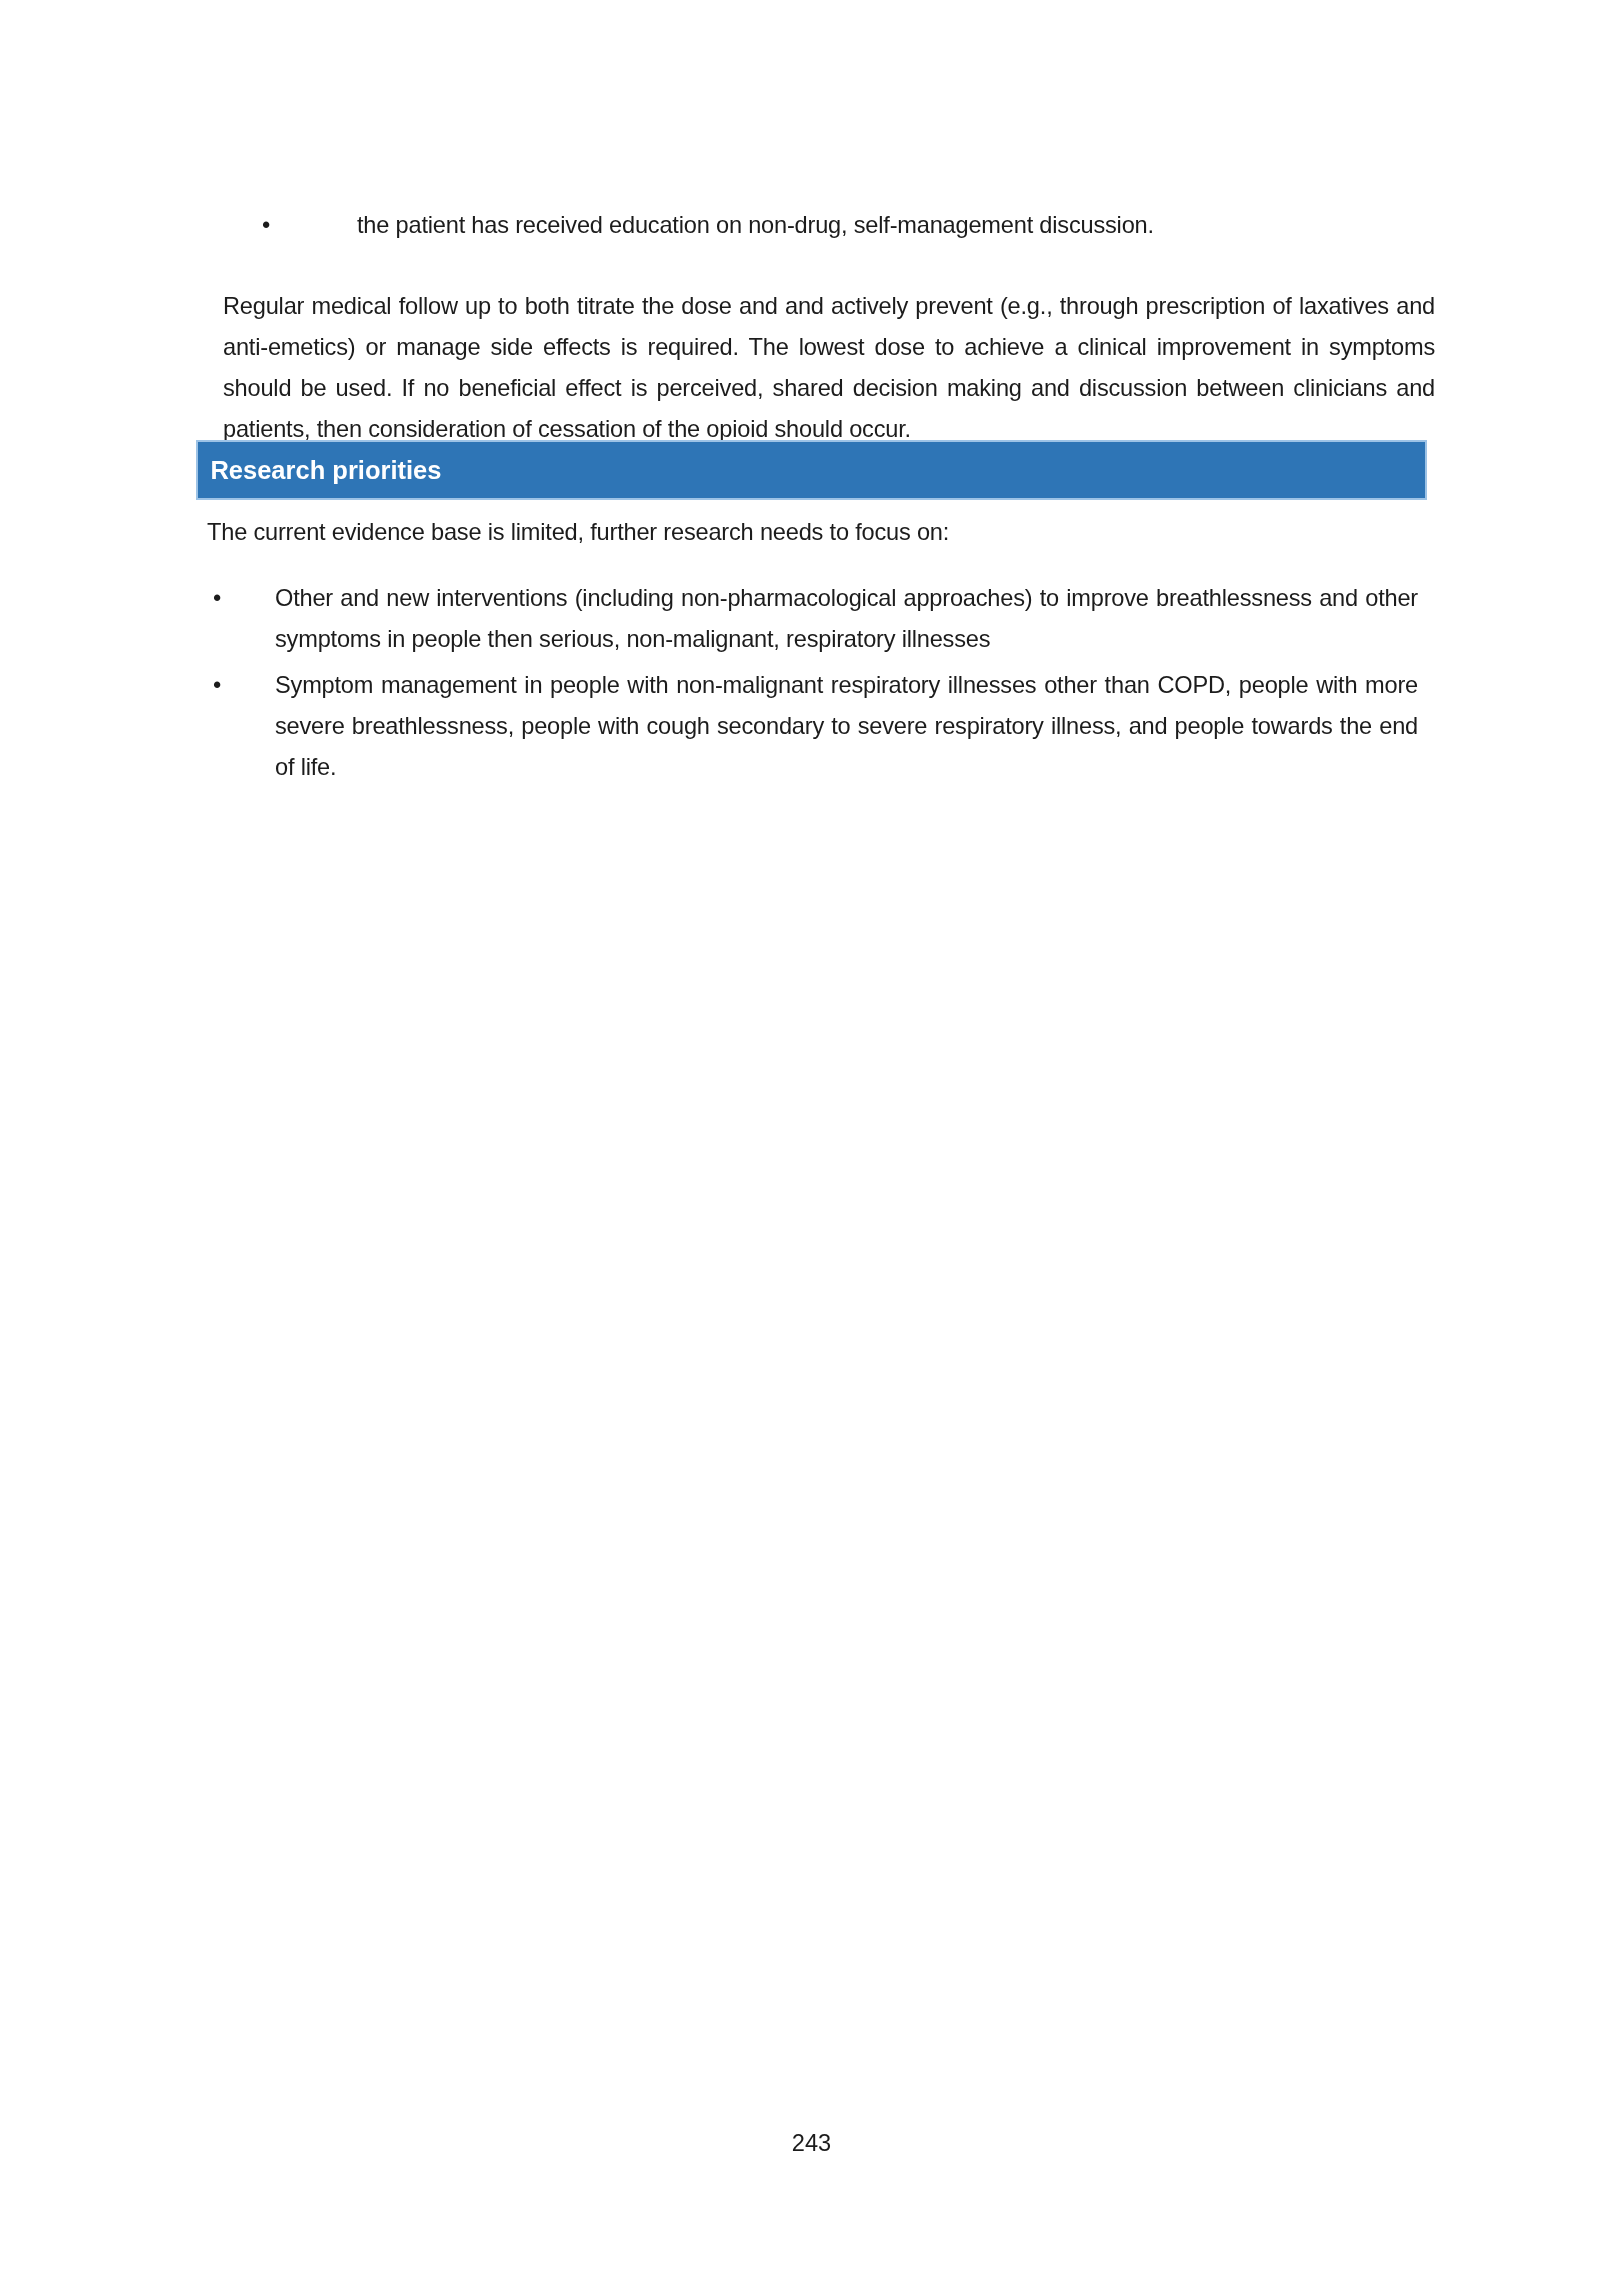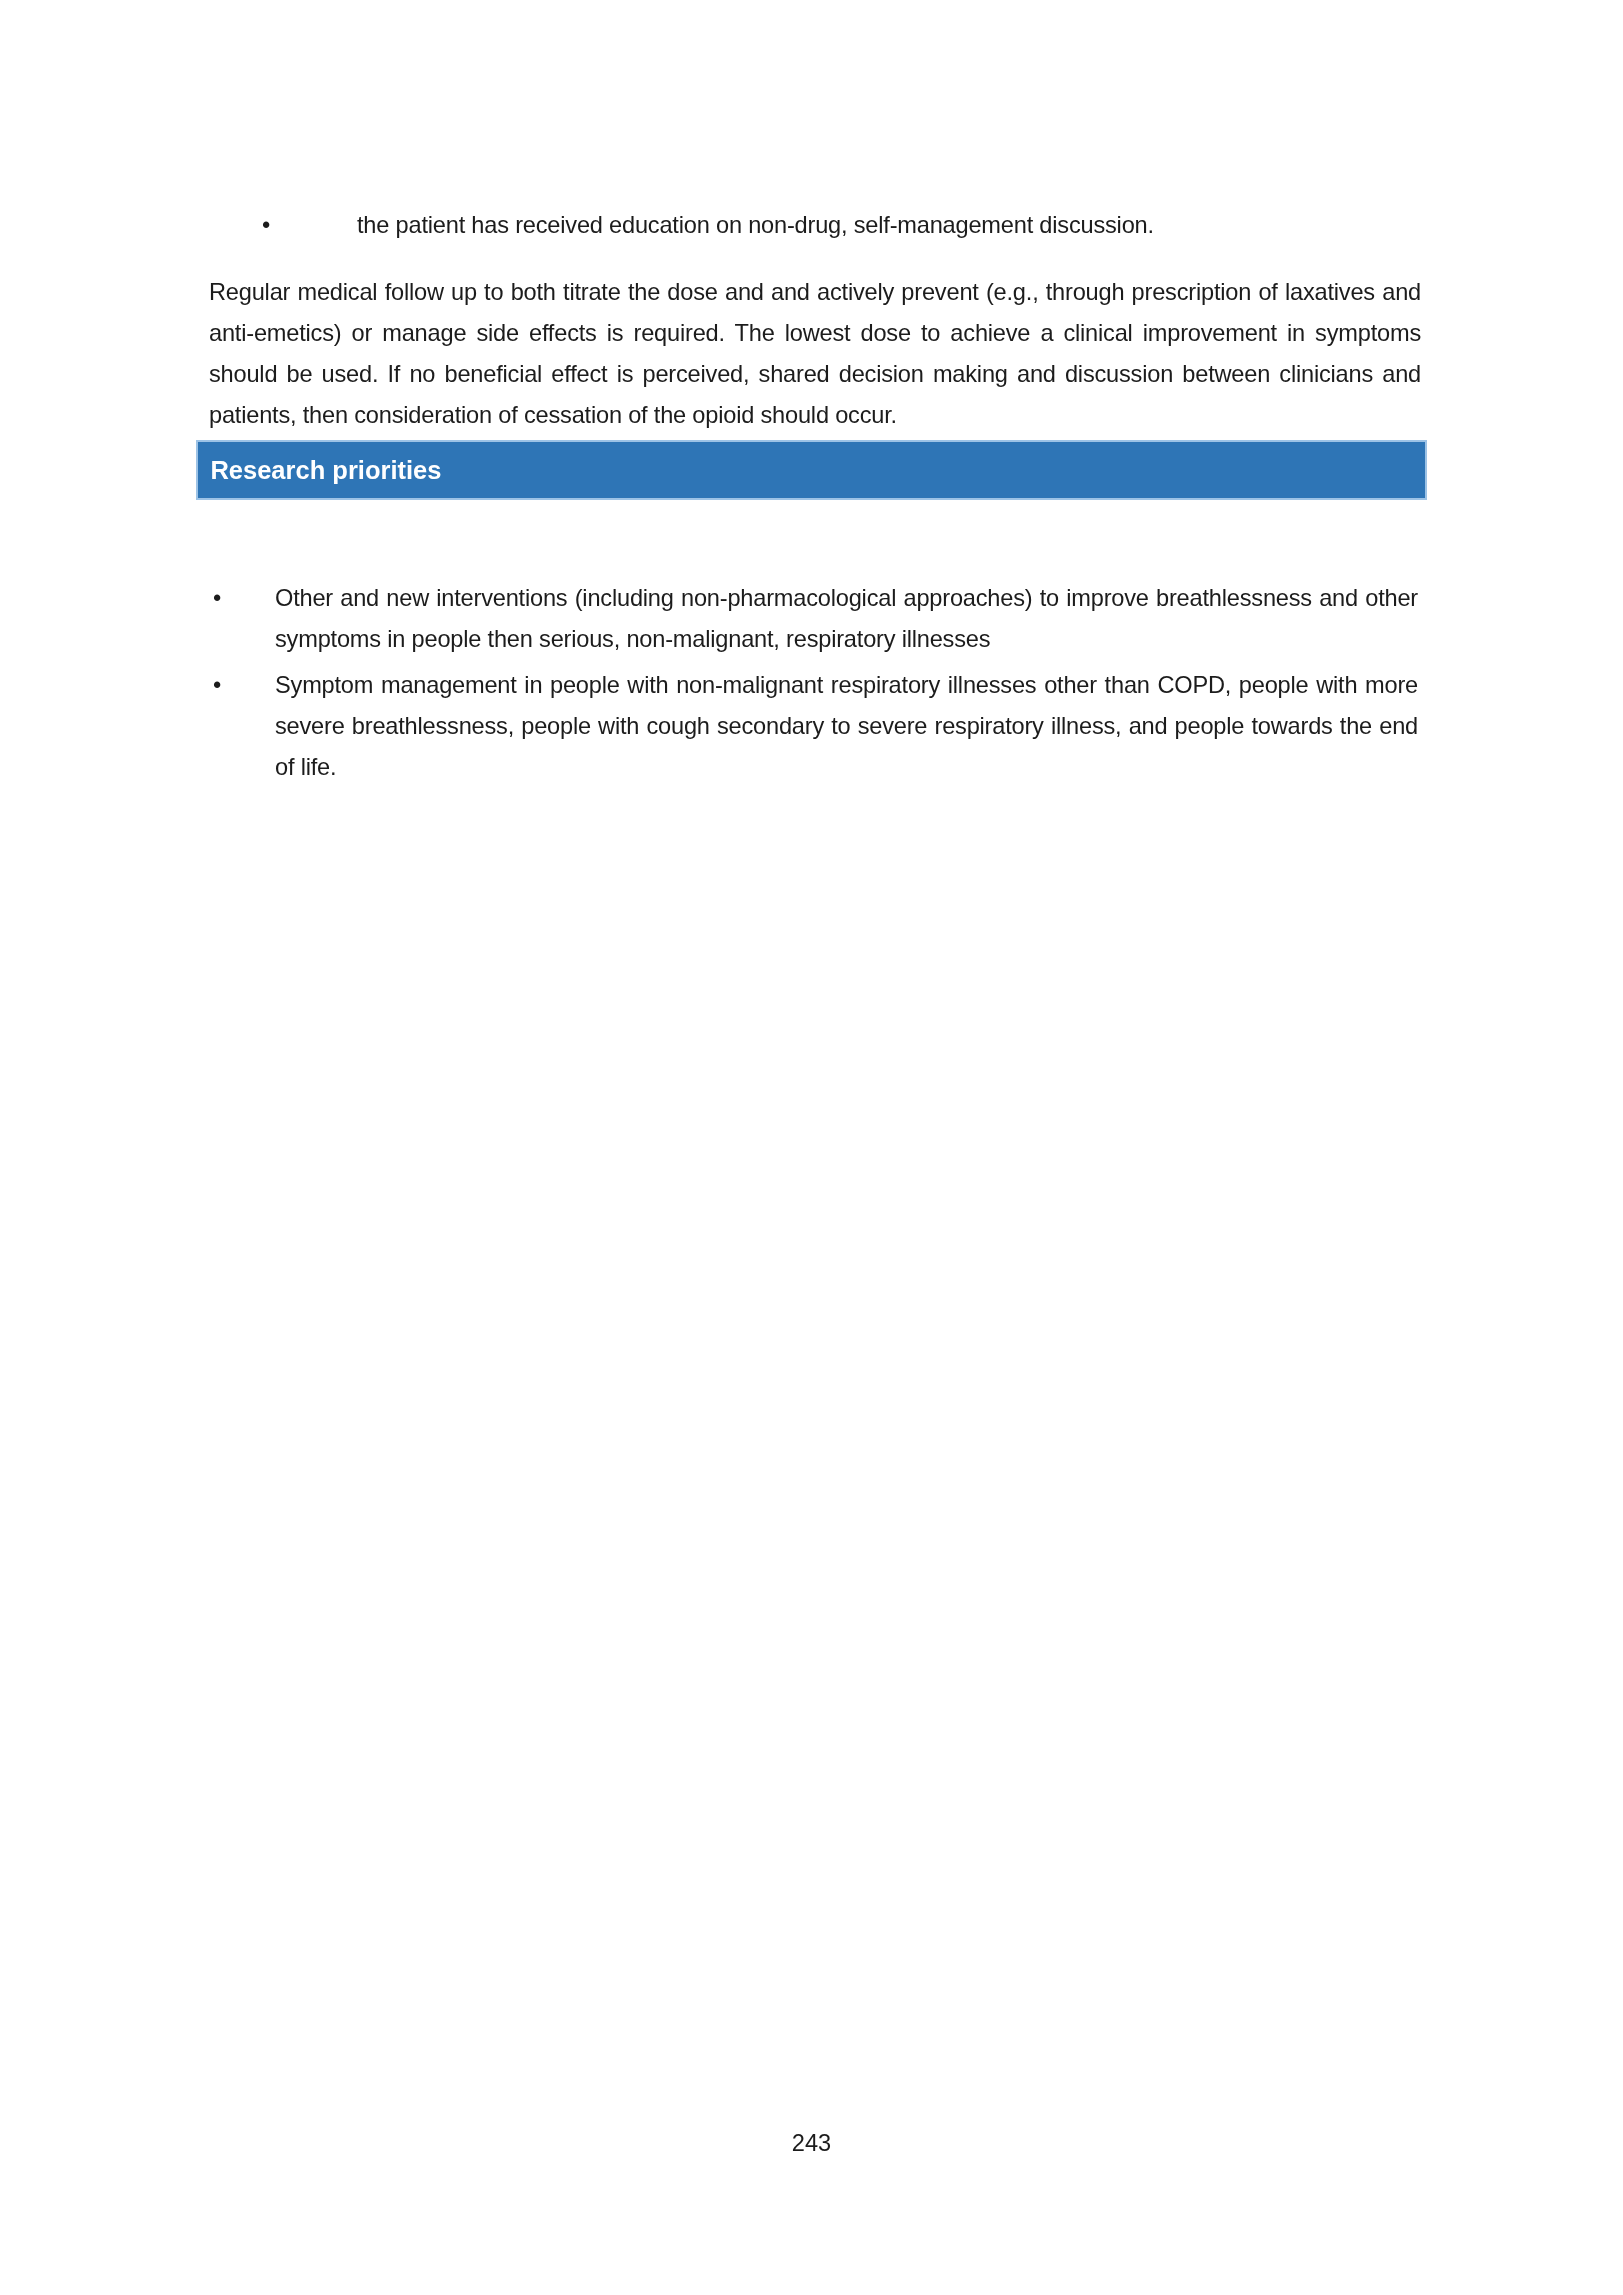--- a/index.html
+++ b/index.html
@@ -30,21 +30,21 @@
     flex: 0 0 95px;
   }
   .intro-bullet .text {
     flex: 1;
   }
   .body-paragraph {
     position: absolute;
     top: 270px;
     left: 207px;
     width: 1212px;
-    margin: 2px;
+    margin: 16px;
     line-height: 41px;
     text-align: justify;
   }
   .heading-bar {
     position: absolute;
     top: 440px;
     left: 196px;
     width: 1231px;
     height: 60px;
     box-sizing: border-box;
@@ -105,20 +105,21 @@
     <span class="marker">•</span>
     <span class="text">the patient has received education on non-drug, self-management discussion.</span>
   </div>
 
   <p class="body-paragraph">Regular medical follow up to both titrate the dose and and actively prevent (e.g., through prescription of laxatives and anti-emetics) or manage side effects is required. The lowest dose to achieve a clinical improvement in symptoms should be used. If no beneficial effect is perceived, shared decision making and discussion between clinicians and patients, then consideration of cessation of the opioid should occur.</p>
 
   <div class="heading-bar" style="background-color: rgb(46, 117, 182); border-color: rgb(157, 195, 230); color: rgb(255, 255, 255);">
     <span>Research priorities</span>
   </div>
 
+  <p class="section-intro">The current evidence base is limited, further research needs to focus on:</p>
 
   <div class="bullet-list">
     <div class="list-item">
       <span class="marker">•</span>
       <span class="text">Other and new interventions (including non-pharmacological approaches) to improve breathlessness and other symptoms in people then serious, non-malignant, respiratory illnesses</span>
     </div>
     <div class="list-item">
       <span class="marker">•</span>
       <span class="text">Symptom management in people with non-malignant respiratory illnesses other than COPD, people with more severe breathlessness, people with cough secondary to severe respiratory illness, and people towards the end of life.</span>
     </div>

